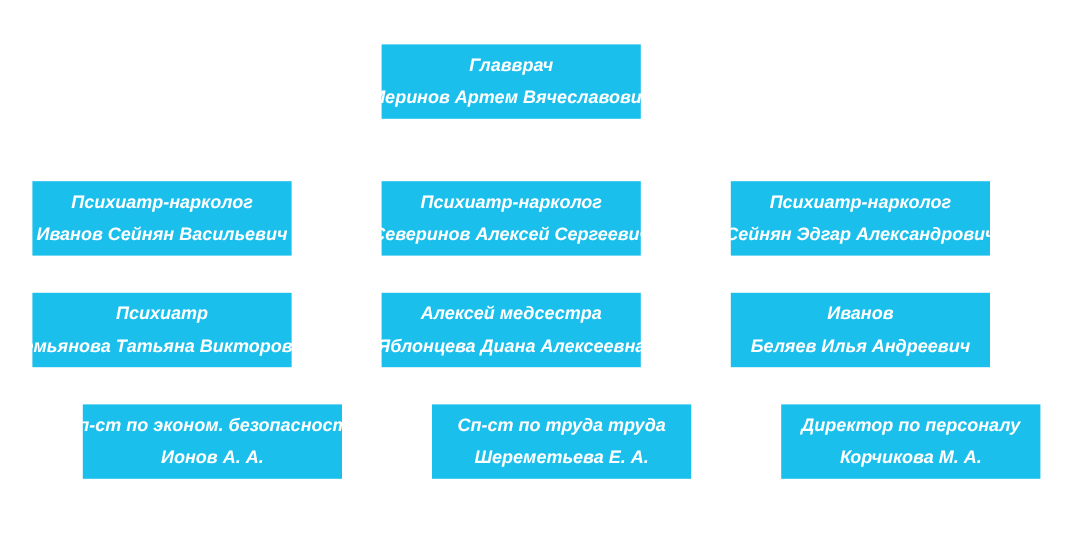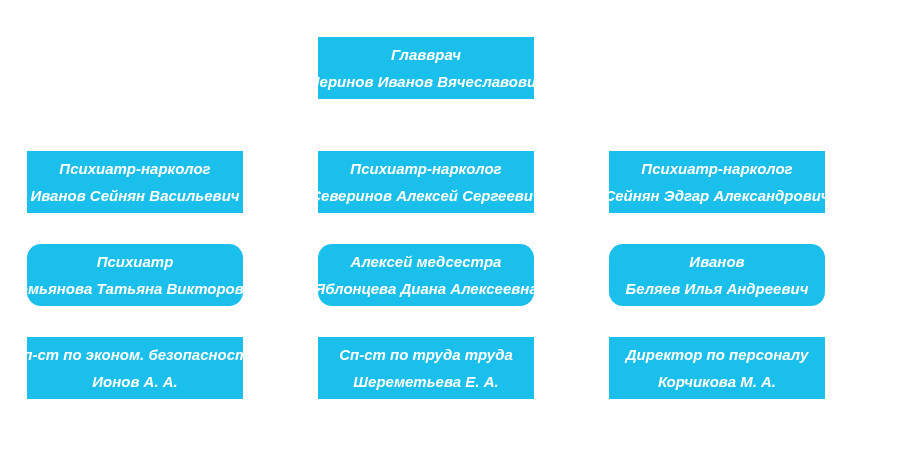--- a/index.html
+++ b/index.html
@@ -42,31 +42,31 @@
   }
   .org-box .line {
     display: block;
   }
   
   .col-left   { left: 27px; }
   .col-mid    { left: 318px; }
   .col-right  { left: 609px; }
   .row-0 { top: 37px; }
   .row-1 { top: 151px; text-align: right; }
-  .row-2 { top: 244px; border-radius: 14px; }
-  .row-3 { top: 337px; }
+  .row-2 { top: 244px; }
+  .row-3 { top: 337px; margin-left: 42px; }
 </style>
 </head>
 <body style="--box-color: #1bbfec; --text-color: #ffffff;">
 
 <div class="stage">
 
   <div class="org-box row-0 col-mid">
     <span class="line">Главврач</span>
-    <span class="line">Меринов Иванов Вячеславович</span>
+    <span class="line">Меринов Артем Вячеславович</span>
   </div>
 
   <div class="org-box row-1 col-left">
     <span class="line">Психиатр-нарколог</span>
     <span class="line">Иванов Сейнян Васильевич</span>
   </div>
 
   <div class="org-box row-1 col-mid">
     <span class="line">Психиатр-нарколог</span>
     <span class="line">Северинов Алексей Сергеевич</span>

